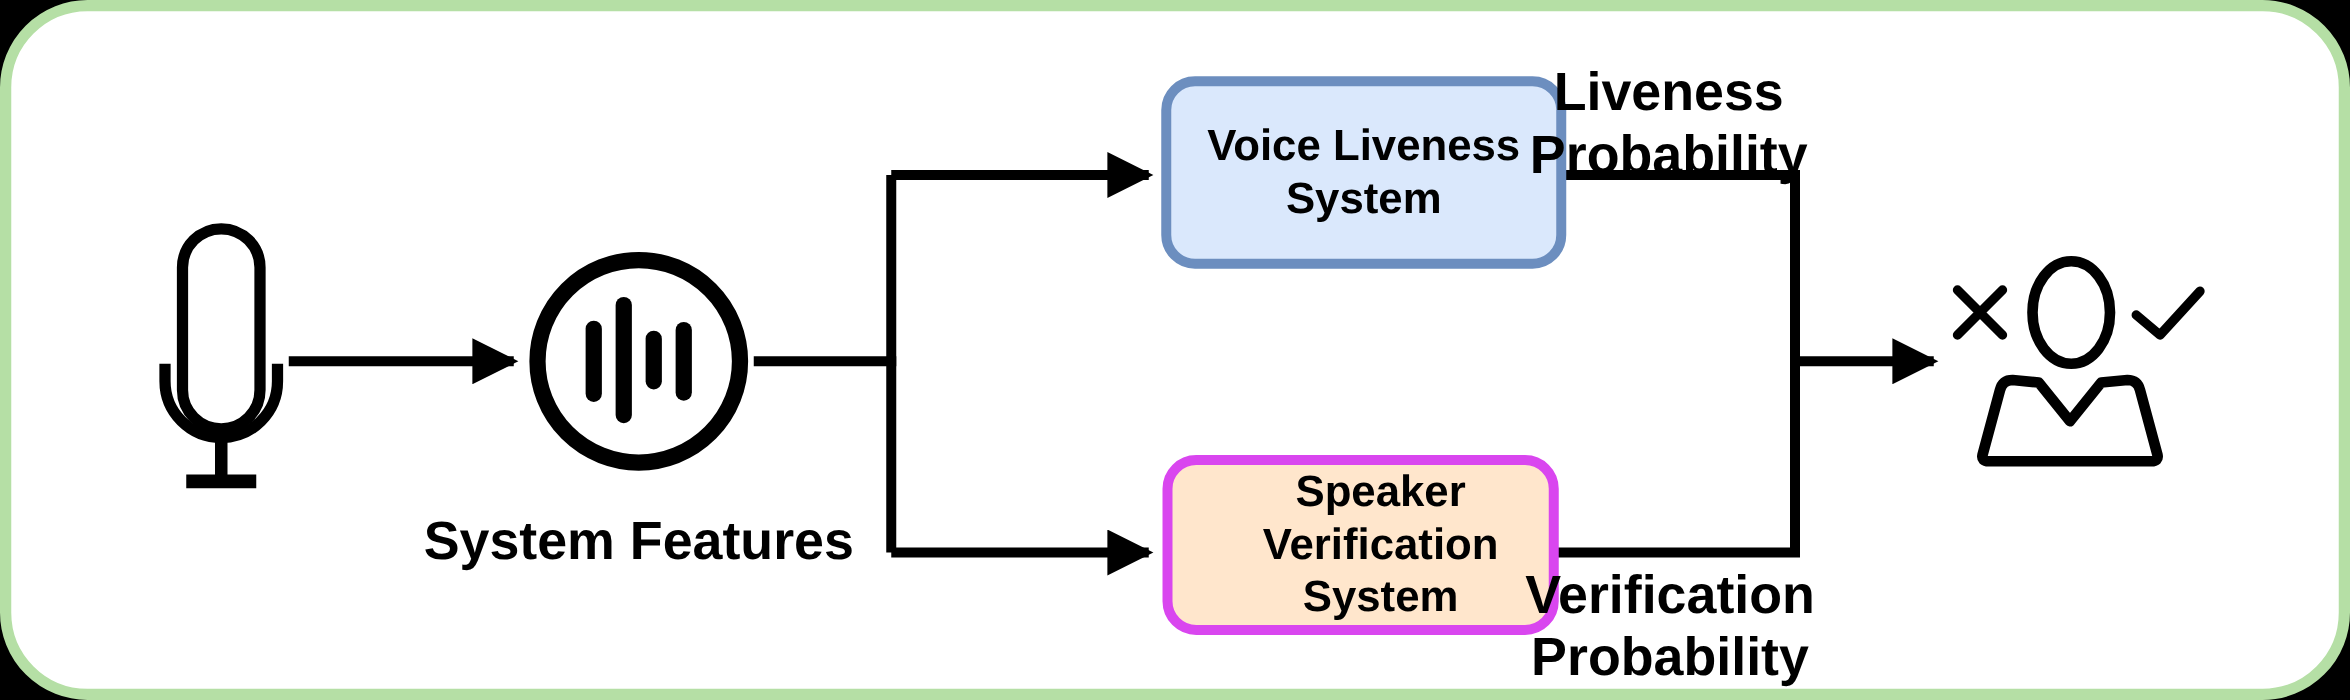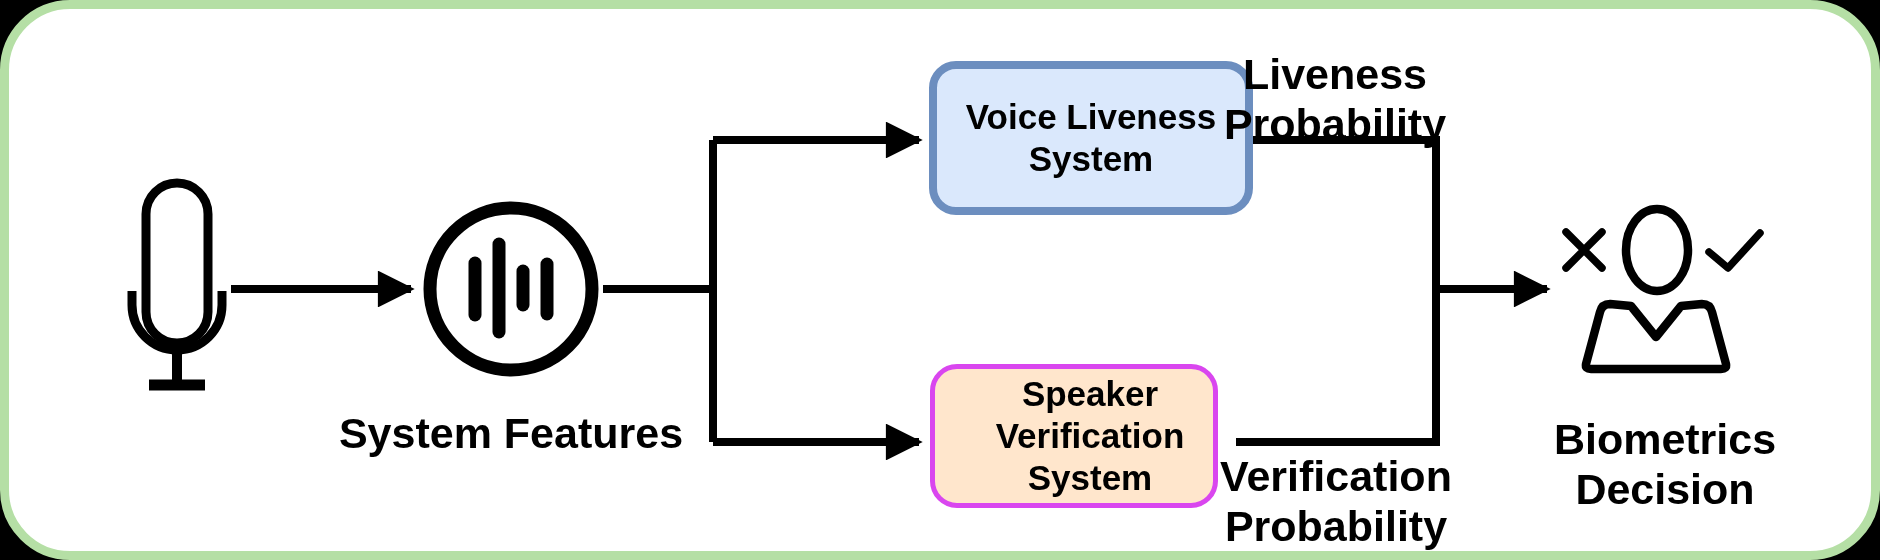--- a/index.html
+++ b/index.html
@@ -43,23 +43,23 @@
     color: #000000;
     white-space: pre-line;
     border-radius: 27px;
   }
   .box.blue {
     left: 920px; top: 52px; width: 324px; height: 154px;
     background: #dae8fc;
     border: 8px solid #6c8ebf;
   }
   .box.orange {
-    left: 921px; top: 355px; width: 288px; height: 144px;
+    left: 921px; top: 355px; width: 317px; height: 144px;
     background: #ffe6cc;
-    border: 5px solid #d946ef;
+    border: 8px solid #d946ef;
     padding-left: 32px;
   }
   .lbl {
     position: absolute;
     transform: translateX(-50%);
     font-weight: bold;
     font-size: 43px;
     line-height: 1.17;
     color: #000000;
     text-align: center;
@@ -124,20 +124,19 @@
     <span>Voice Liveness
 System</span>
   </div>
   <div class="box orange">
     <span>Speaker
 Verification
 System</span>
   </div>
 
   <div class="lbl speech">System Features</div>
-  <div class="lbl biometrics">Biometrics Decision</div>
 
   <div class="lbl liveness">Liveness
 Probability</div>
   <div class="lbl verification">Verification
 Probability</div>
 
 </div>
 
 </body></html>

